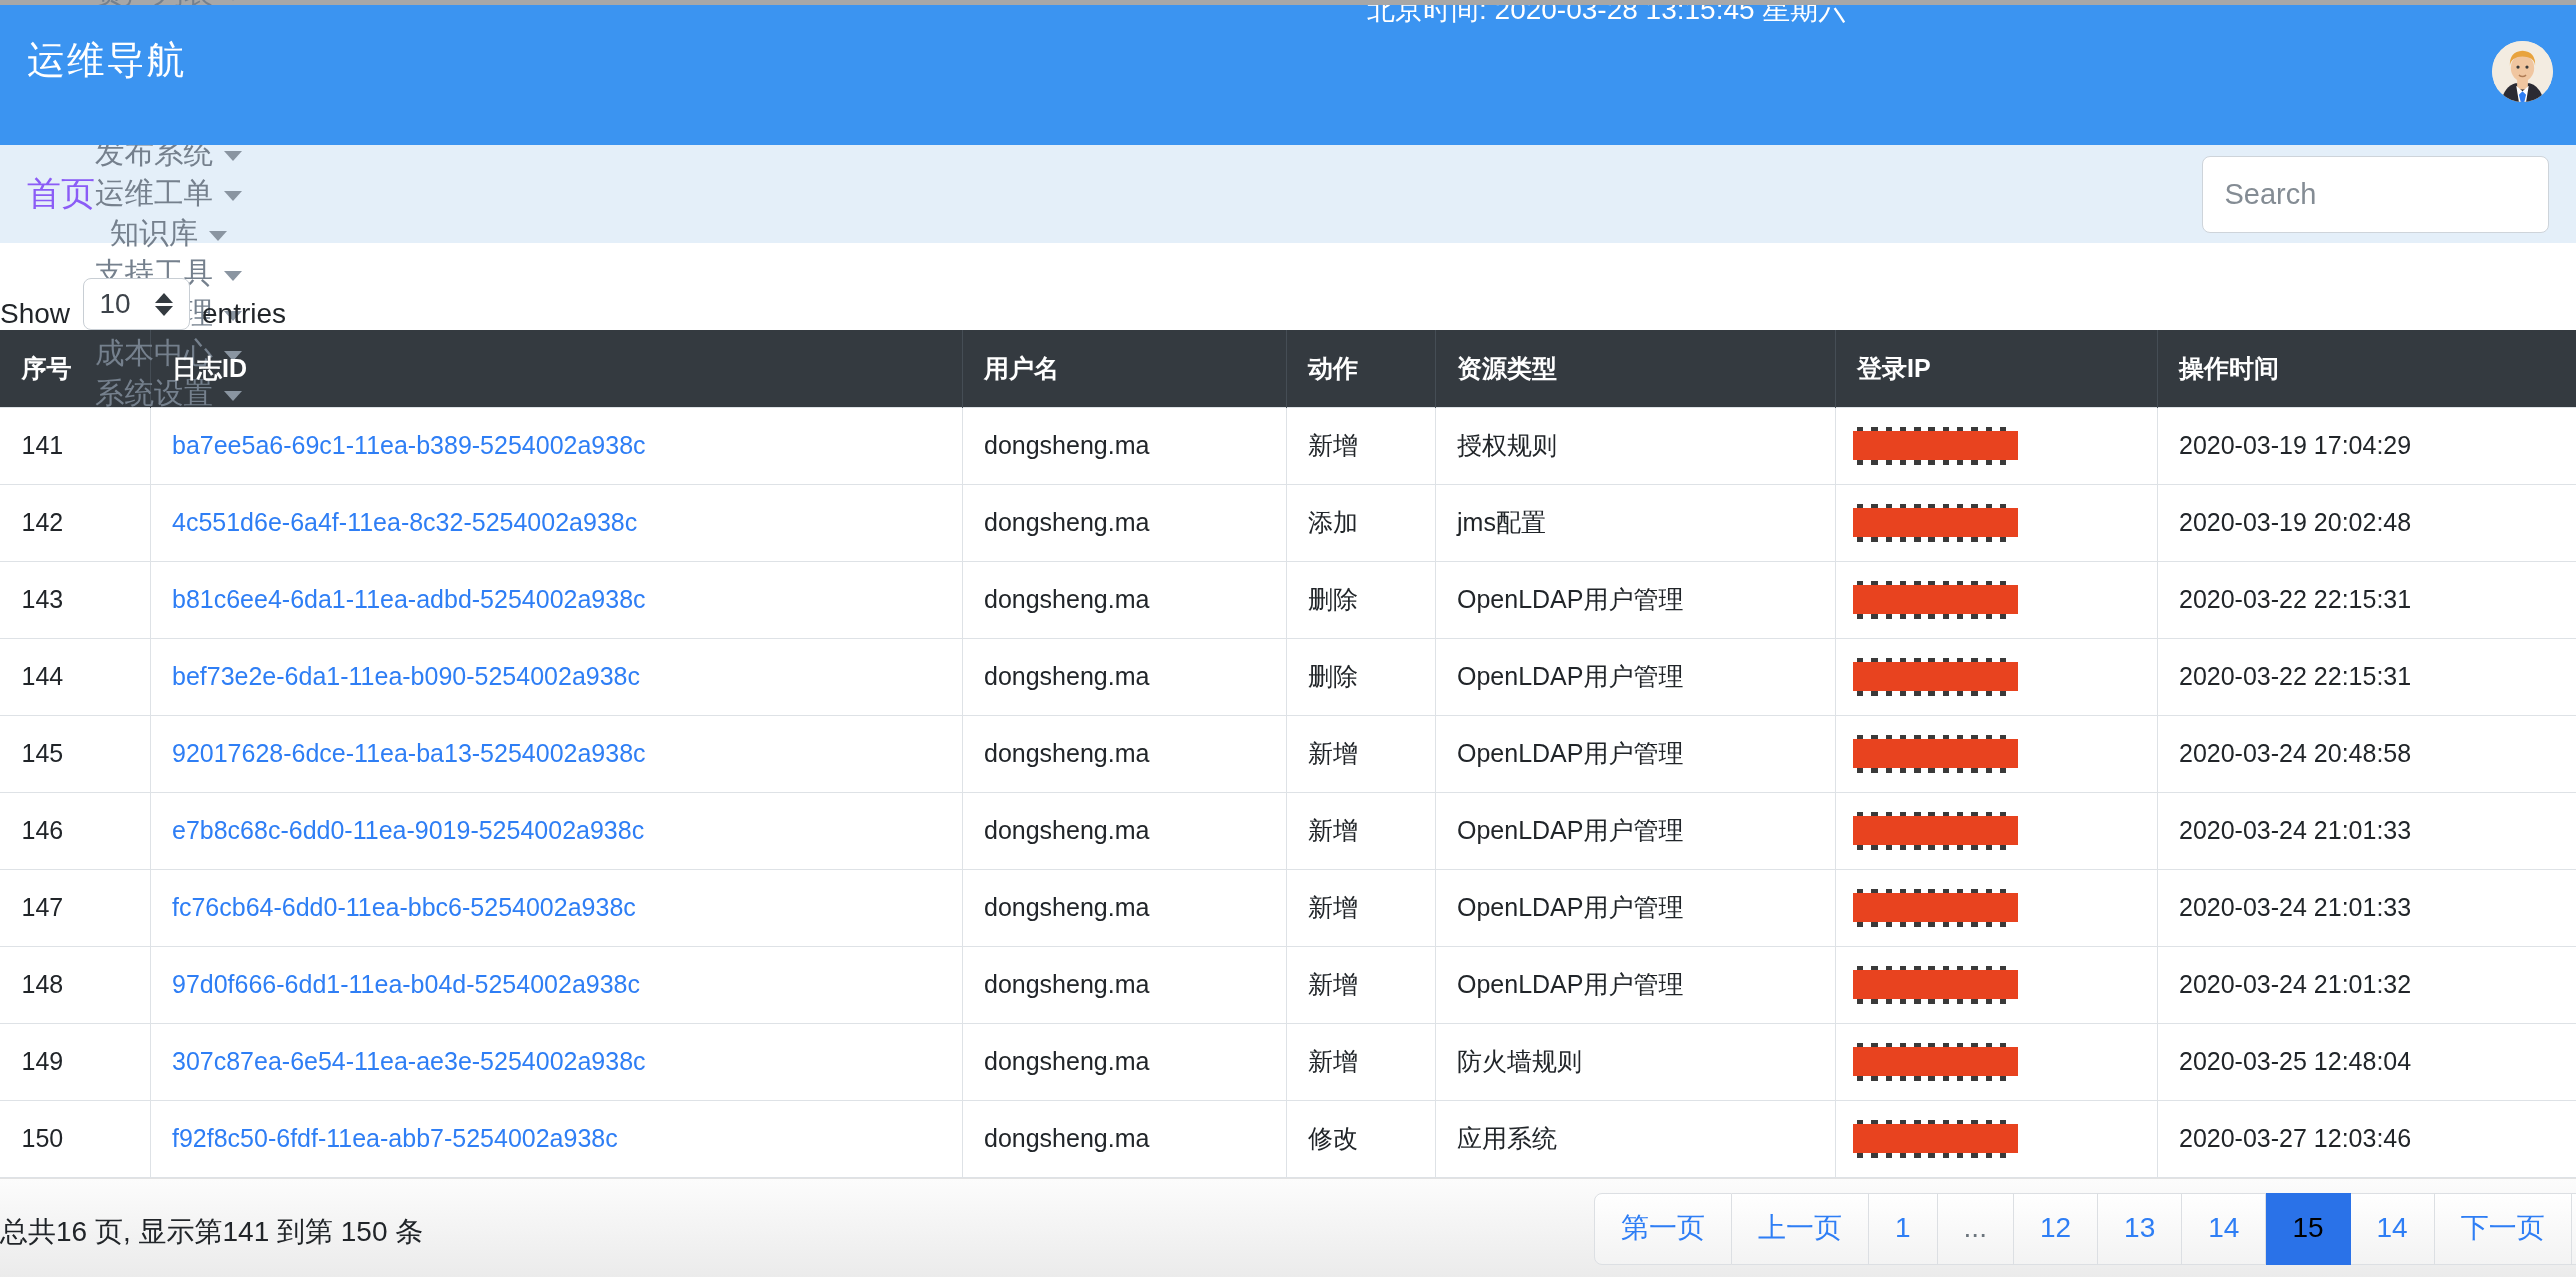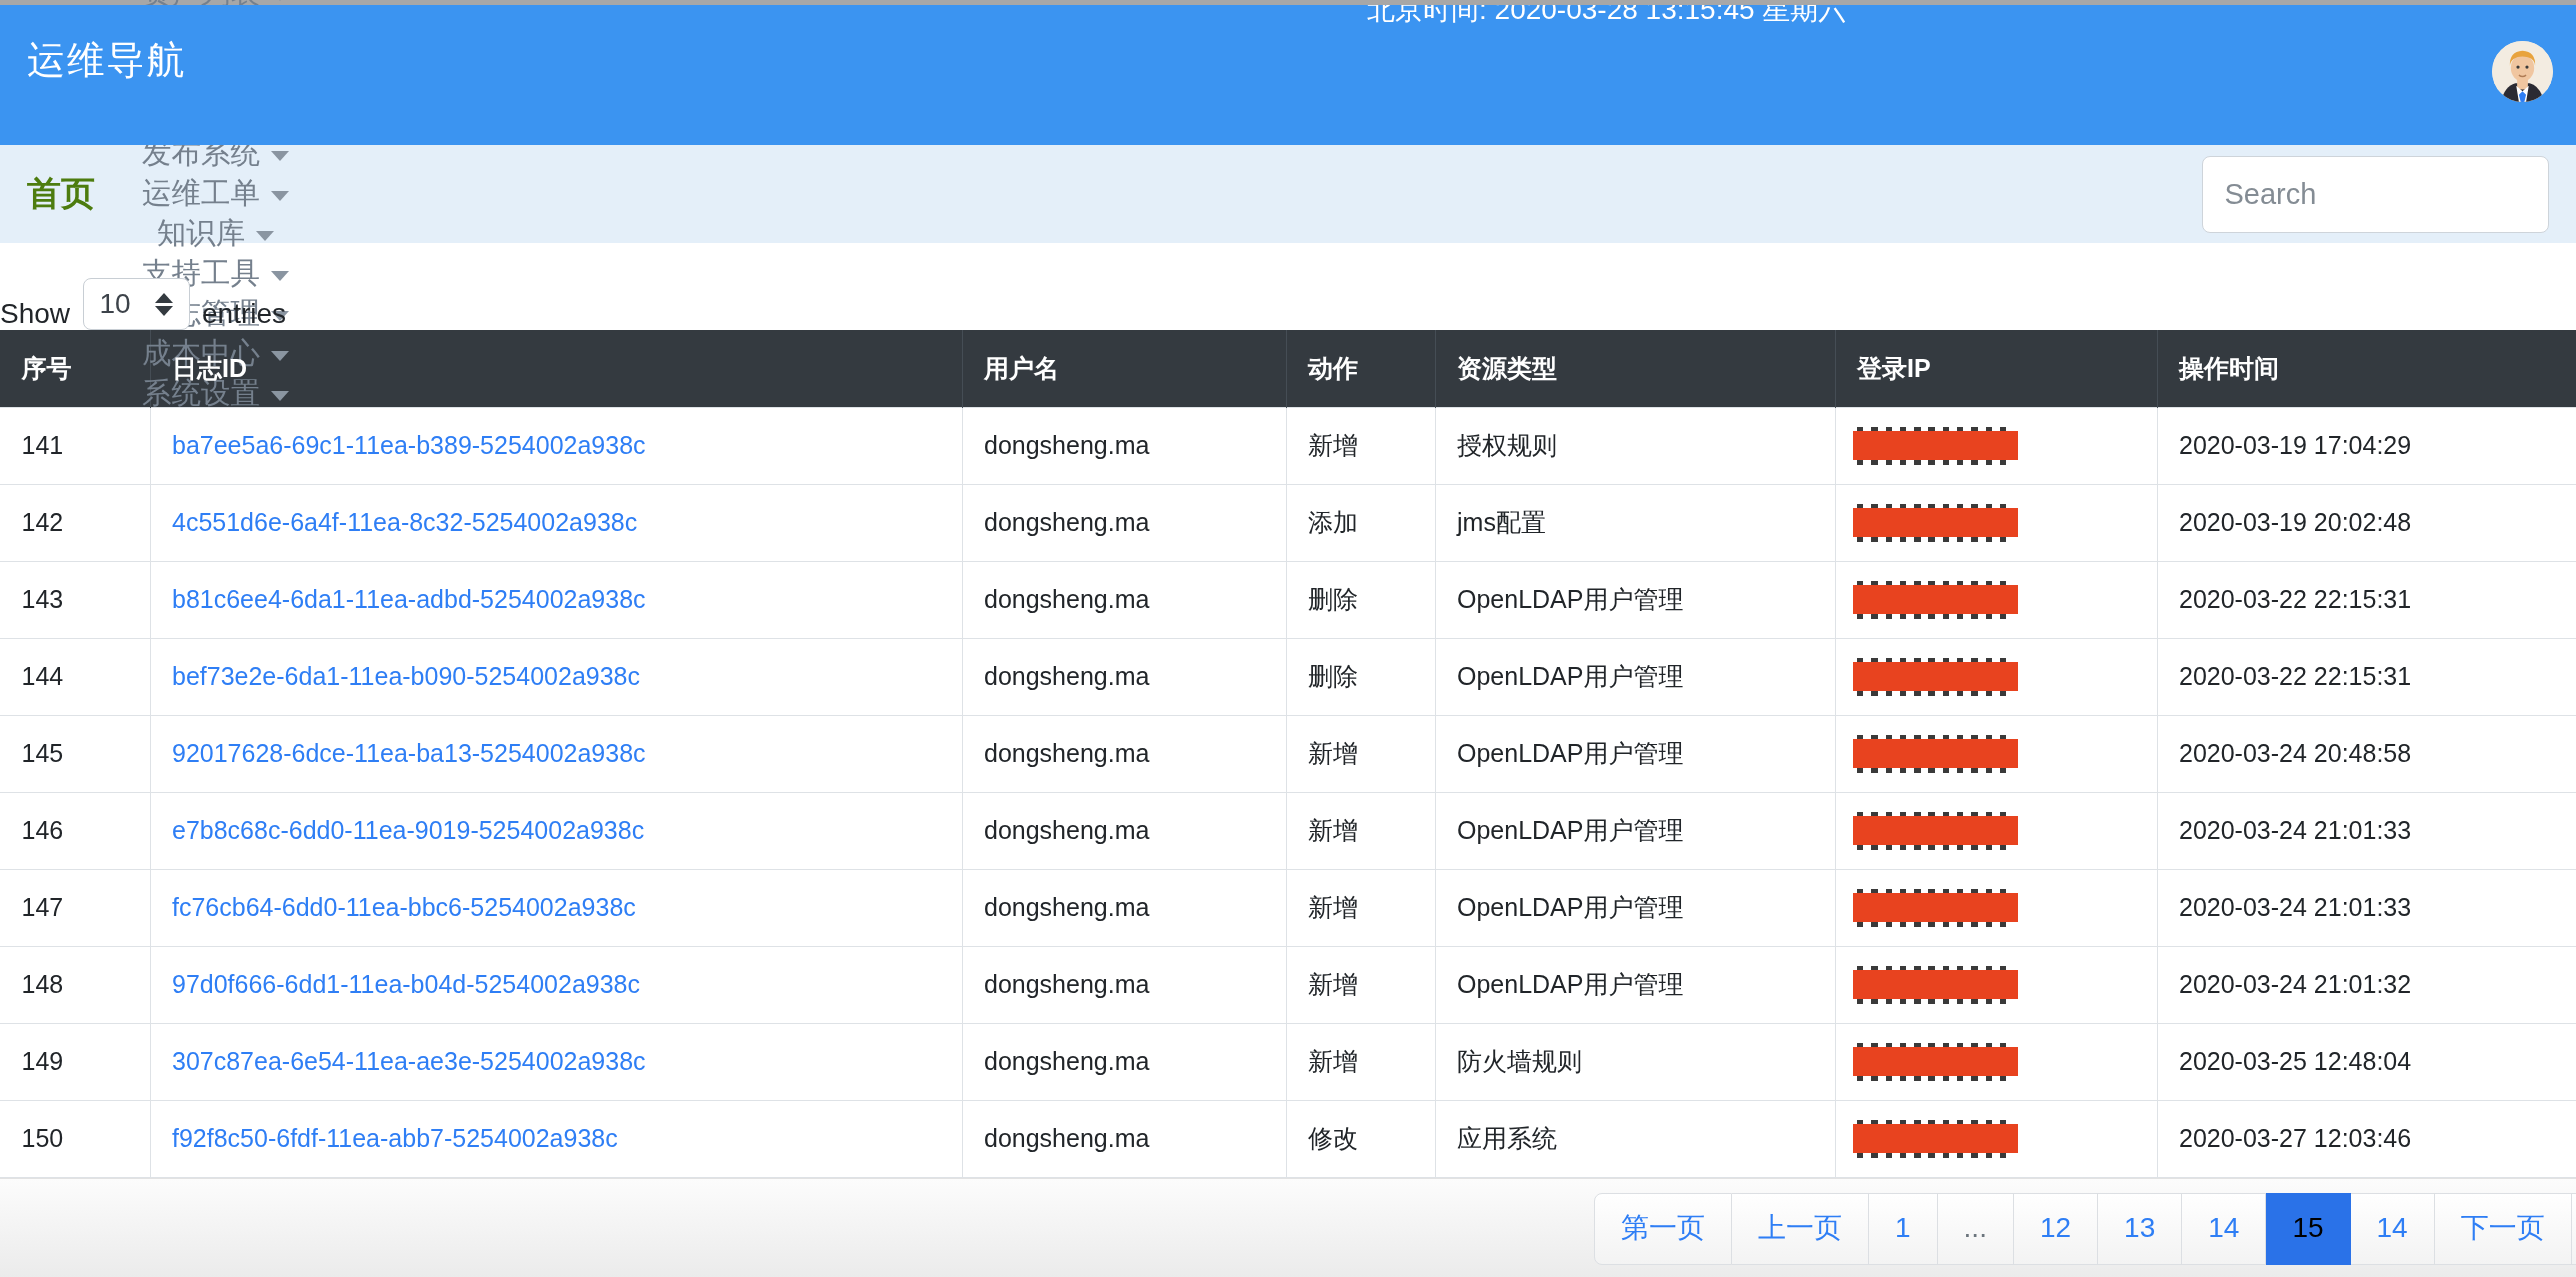--- a/index.html
+++ b/index.html
@@ -10,21 +10,21 @@
   .top-strip { height:5.4px; background:#a7a7a7; }
 
   
   .app-header { position:relative; height:140px; background:#3b94f1; overflow:hidden; }
   .app-title { position:absolute; left:27px; top:30px; color:#fff; font-size:38px; font-weight:500; letter-spacing:1.8px; }
   .clock { position:absolute; left:1367px; top:-14.3px; color:#fff; font-size:28px; white-space:nowrap; }
   .avatar { position:absolute; right:23px; top:36px; width:61px; height:61px; border-radius:50%; overflow:hidden; background:#f3ece1; cursor:pointer; }
 
   
   .navbar { height:98px; background:#e4eff9; display:flex; align-items:center; padding:0 27px; }
-  .nav-home { font-size:34px; font-weight:700; color:#4d7c0f; margin-right:47px; cursor:pointer; white-space:nowrap; }
+  .nav-home { font-size:34px; font-weight:400; color:#8b5cf6; cursor:pointer; white-space:nowrap; }
   .nav-menus { display:flex; align-items:center;flex-direction:column; }
   .nav-item { display:flex; align-items:center; margin-right:48px; color:#75808d; font-size:29.5px; cursor:pointer; white-space:nowrap; }
   .caret { display:inline-block; width:0; height:0; border-left:9px solid transparent; border-right:9px solid transparent; border-top:10.7px solid #8a95a1; margin-left:10.7px; margin-top:3.6px; }
   .search-wrap { margin-left:auto; display:flex; align-items:center; }
   .search-input { width:347px; height:77px; border:1.8px solid #ced4da; border-radius:8px; background:#fff; font-size:29px; padding:0 21.5px; color:#333; outline:none; }
   .search-input::placeholder { color:#848c94; }
 
   
   .toolbar { height:87px; display:flex; align-items:flex-end; font-size:28px; color:#212529; }
   .page-size-select { display:flex; align-items:center; justify-content:space-between; width:107px; height:52px; border:1.8px solid #c8ced4; border-radius:8px; background:#fff; margin:0 12.5px; padding:0 16px; cursor:pointer; }
@@ -276,20 +276,21 @@
         <td>应用系统</td>
         <td>
           <div class="redacted"></div>
         </td>
         <td class="no-right">2020-03-27 12:03:46</td>
       </tr>
     </tbody>
 </table>
 
 <div class="page-footer">
+  <div class="summary">总共16 页, 显示第141 到第 150 条</div>
   <ul class="pagination" id="pagination">
       <li class="page-item">第一页</li>
       <li class="page-item">上一页</li>
       <li class="page-item">1</li>
       <li class="page-item dots">...</li>
       <li class="page-item">12</li>
       <li class="page-item">13</li>
       <li class="page-item">14</li>
       <li class="page-item active">15</li>
       <li class="page-item">14</li>

